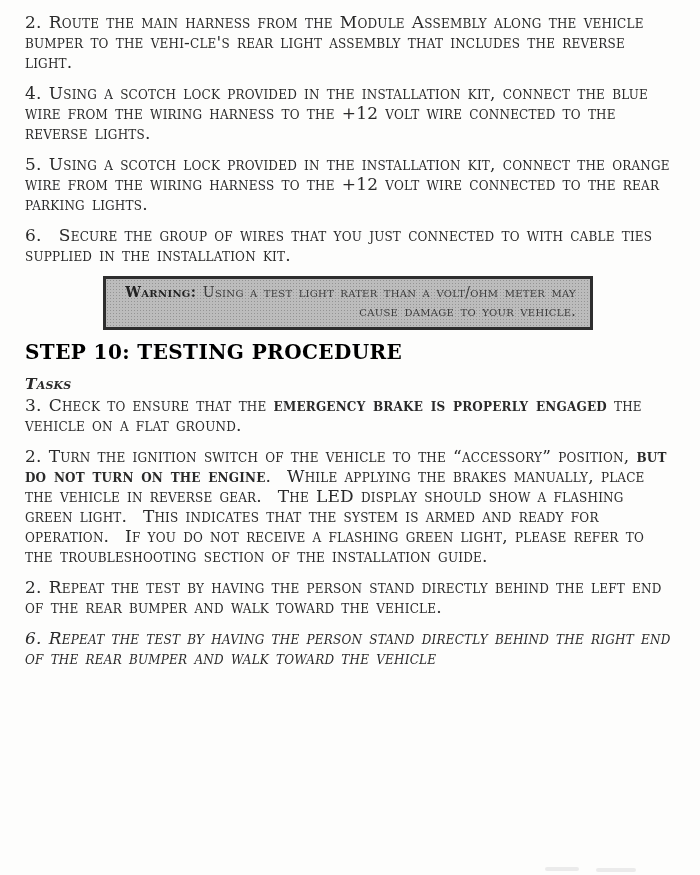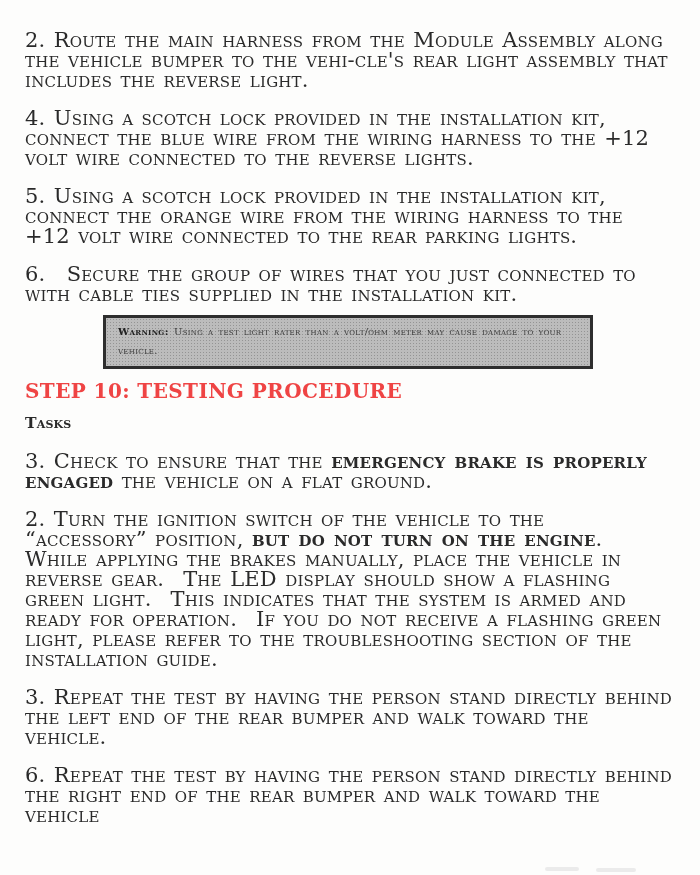--- a/index.html
+++ b/index.html
@@ -10,22 +10,22 @@
     color:#2a2a2a;
     position:relative;
   }
   .page{
     box-sizing:border-box;
     width:700px;height:875px;
     padding:12px 26px 6px 25px;
     position:relative;
   }
   .para{
-    margin:18px 0 11px 0;
-    font-size:21px;
+    margin:0 0 11px 0;
+    font-size:17px;
     line-height:20px;
     font-variant:small-caps;
     letter-spacing:0.2px;
     word-spacing:1.5px;
     text-align:left;
   }
   .para span.bold{font-weight:bold;}
   .para span.boldul{
     font-weight:bold;
     text-decoration-thickness:1.5px;
@@ -33,46 +33,46 @@
   }
   .warnwrap{margin:1px 0 9px 78px;}
   .warning{
     box-sizing:border-box;
     width:490px;
     border:3px solid #2e2e2e;
     background-color:#bcbcbc;
     background-image:radial-gradient(#949494 0.8px, rgba(0,0,0,0) 0.9px);
     background-size:3px 3px;
     padding:4px 14px 6px 12px;
-    font-size:10px;
+    font-size:14px;
     line-height:19px;
     font-variant:small-caps;
     letter-spacing:0.3px;
     word-spacing:1.5px;
     color:#3b3b3b;
-    text-align:left;
+    text-align:right;
   }
   .warning span.bold{font-weight:bold;color:#222;}
   .section-title{
     margin:10px 0 10px 0;
     font-size:20px;
     font-weight:bold;
     letter-spacing:0.4px;
-    color:#ef4444;
+    color:#000000;
     line-height:24px;
   }
   .mini-label{
     margin:0 0 1px 0;
     font-size:15.5px;
     line-height:20px;
     font-weight:bold;
     font-variant:small-caps;
     letter-spacing:0.2px;
   }
-  .tight{margin-bottom:1px;}
+  .tight{margin-bottom:1px;font-style:italic;}
   .smudge{
     position:absolute;
     background:#ebebeb;
     border-radius:2px;
   }
   .smudge.s1{left:545px;top:867px;width:34px;height:4px;}
   .smudge.s2{left:596px;top:868px;width:40px;height:4px;}
 </style>
 </head>
 <body>
@@ -88,18 +88,18 @@
     <div class="warning"><span class="bold">Warning: </span><span>Using a test light rater than a volt/ohm meter may cause damage to your vehicle.</span></div>
   </div>
 
   <h1 class="section-title">STEP 10: TESTING PROCEDURE</h1>
 
 
   <p class="mini-label tight">Tasks</p>
 
   <p class="para"><span>3. Check to ensure that the </span><span class="boldul">emergency brake is properly engaged</span><span> the vehicle on a flat ground.</span></p>
   <p class="para"><span>2. Turn the ignition switch of the vehicle to the “accessory” position, </span><span class="boldul">but do not turn on the engine</span><span>.  While applying the brakes manually, place the vehicle in reverse gear.  The LED display should show a flashing green light.  This indicates that the system is armed and ready for operation.  If you do not receive a flashing green light, please refer to the troubleshooting section of the installation guide.</span></p>
-  <p class="para"><span>3. Repeat the test by having the person stand directly behind the left end of the rear bumper and walk toward the vehicle.</span></p>
+  <p class="para"><span>2. Repeat the test by having the person stand directly behind the left end of the rear bumper and walk toward the vehicle.</span></p>
   <p class="para tight"><span>6. Repeat the test by having the person stand directly behind the right end of the rear bumper and walk toward the vehicle</span></p>
 
   <div class="smudge s1"></div>
   <div class="smudge s2"></div>
 </div>
 
 </body></html>

